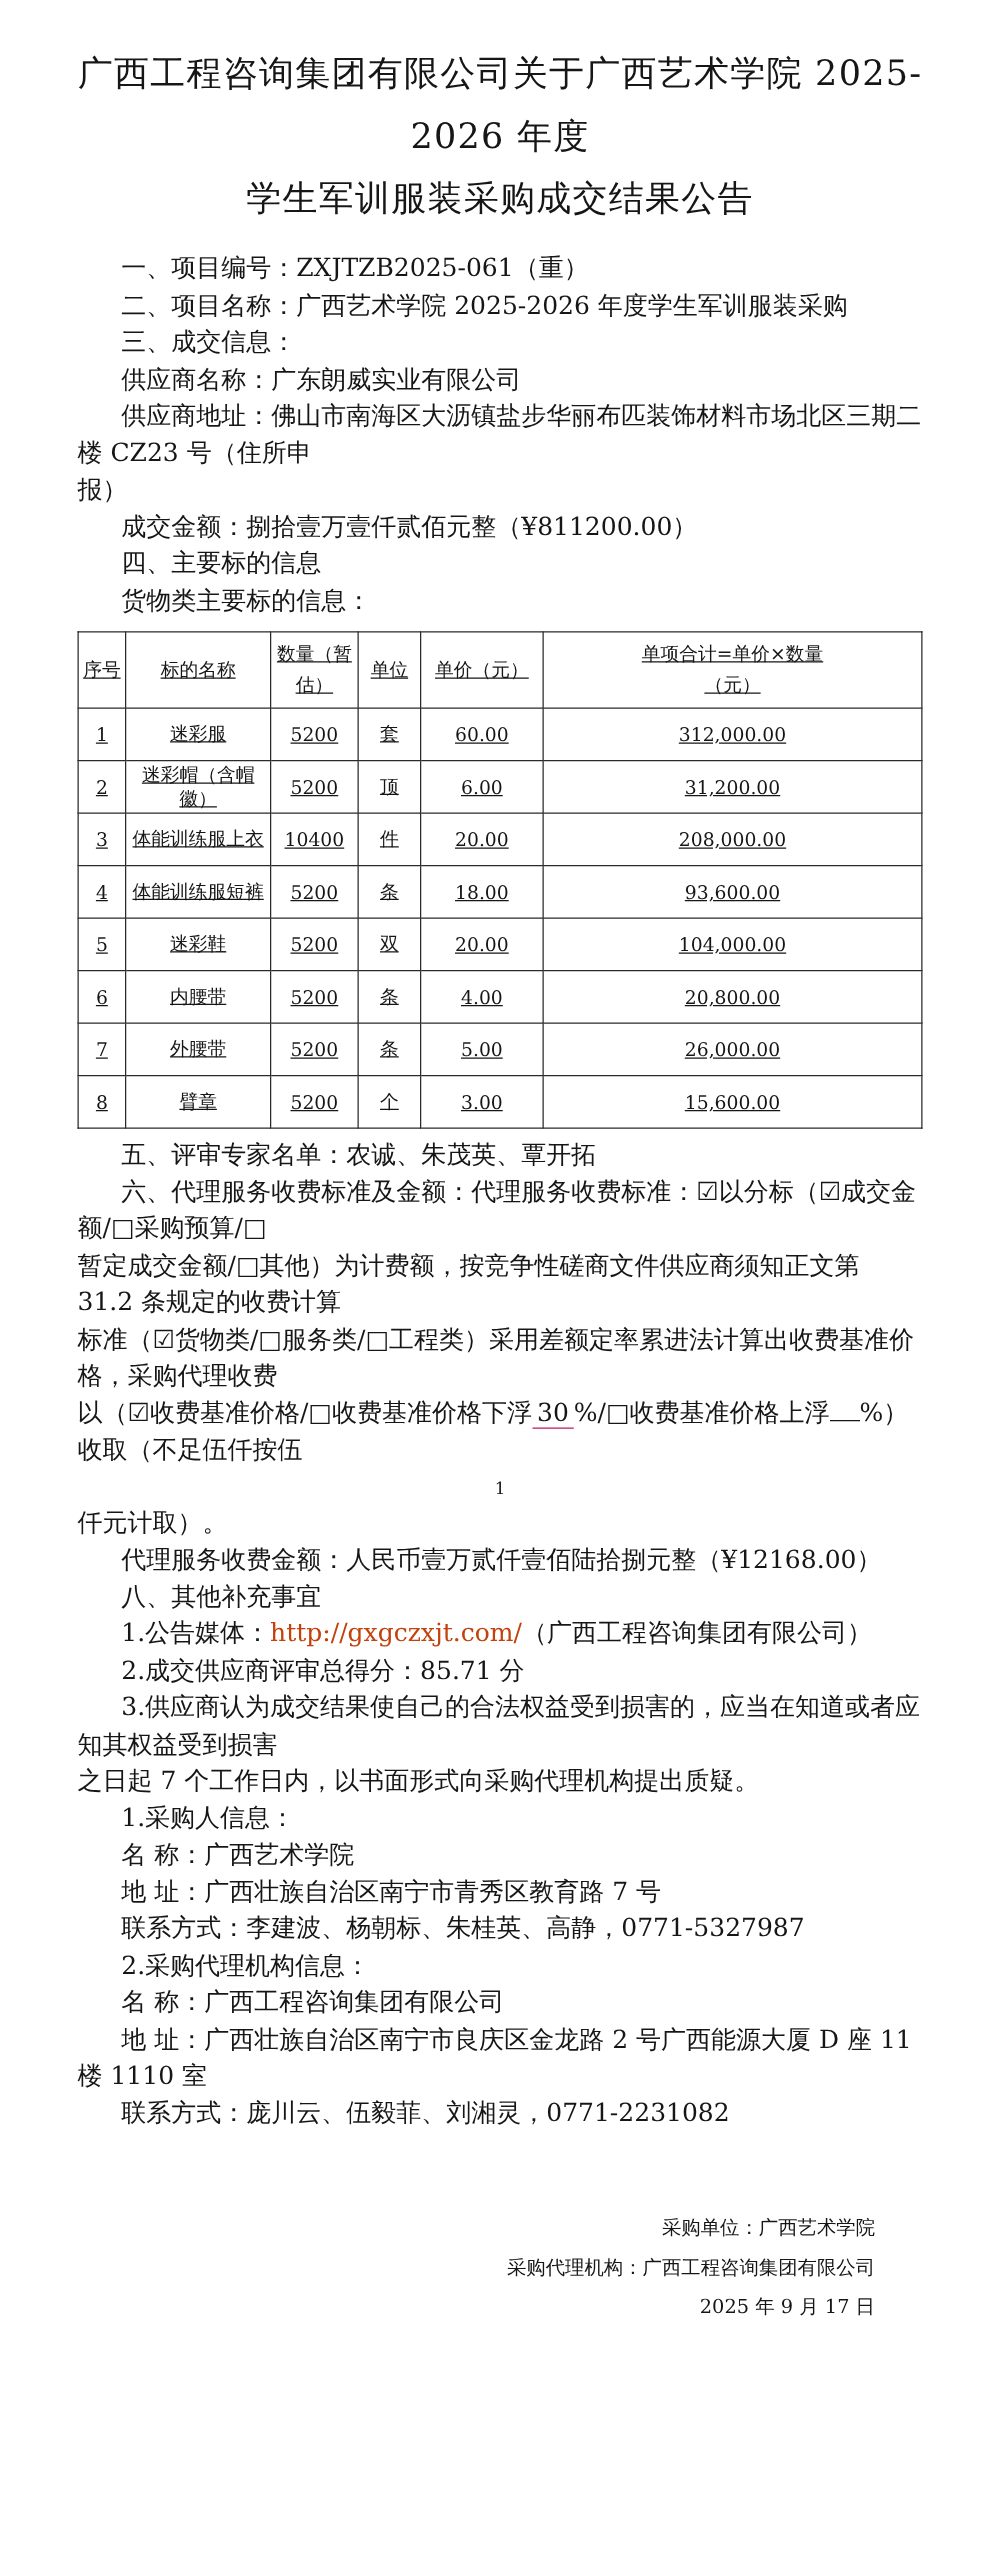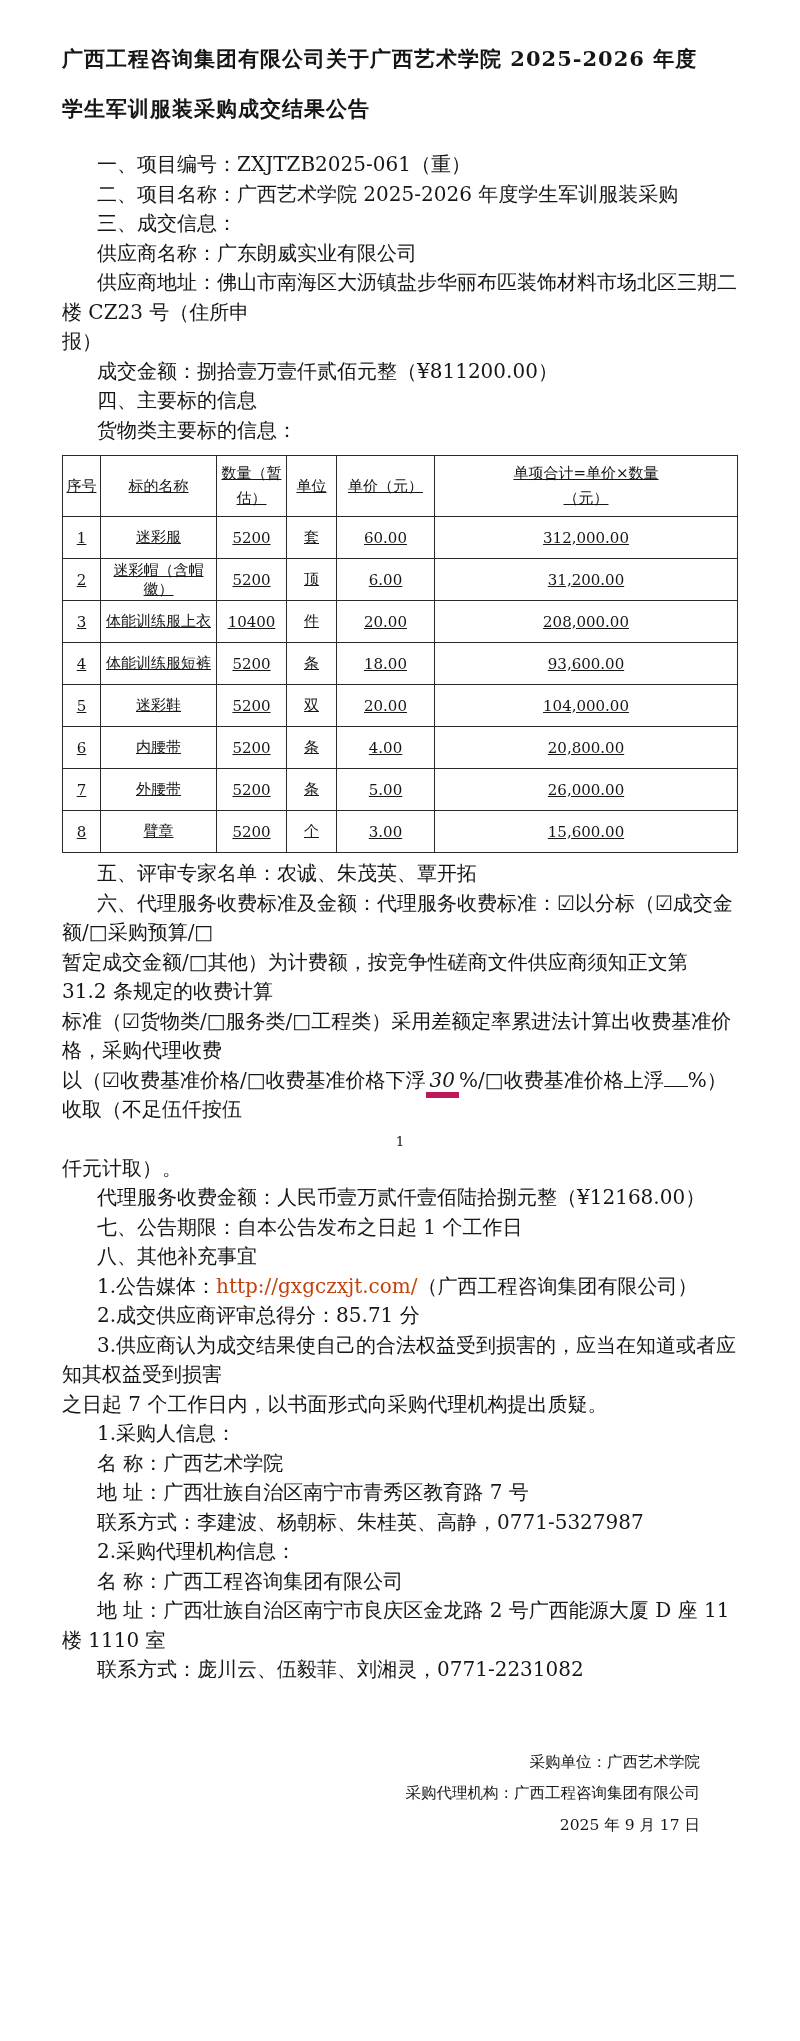--- a/index.html
+++ b/index.html
@@ -3,21 +3,21 @@
 <meta charset="utf-8">
 <style>
   html,body{margin:0;padding:0;}
   body{
     width:800px;height:2041px;background:#ffffff;color:#161616;
     font-family:"DejaVu Serif","Liberation Serif",serif;
     overflow:hidden;
   }
   .page{padding:0 62px;box-sizing:border-box;}
   .title{
-    margin:34px 0 16px;text-align:left;font-size:21px;font-weight:700;
+    margin:34px 0 16px;text-align:center;font-size:28px;font-weight:400;
     line-height:50px;letter-spacing:1px;
   }
   .title .tline{display:block;}
   p.line{margin:0;font-size:20px;line-height:29.5px;}
   .indent{text-indent:35px;}
   .goods-table{
     width:100%;border-collapse:collapse;table-layout:fixed;
     margin:10px 0 6px;
     text-decoration:underline;
   }
@@ -26,21 +26,21 @@
     font-weight:400;font-size:15px;padding:0 3px;overflow:hidden;
   }
   .goods-table thead th{height:60px;line-height:25px;}
   .goods-table tbody td{height:41px;}
   .th-line{display:block;}
   .c-seq{width:38px;}
   .c-name{width:116px;}
   .c-qty{width:70px;}
   .c-unit{width:50px;}
   .c-price{width:98px;}
-  .u{border-bottom:6px solid #be185d;padding:0 4px;font-style:italic;}
+  .u{border-bottom:1px solid #be185d;padding:0 4px;}
   .u-blank{display:inline-block;width:24px;height:13px;border-bottom:1px solid #161616;}
   .pagenum{margin:5px 0 2px;text-align:center;font-size:13.5px;line-height:22px;color:#161616;}
   .pagenum-bottom{margin-top:252px;}
   .signoff{margin-top:62px;text-align:right;padding-right:38px;}
   .signoff p{margin:0;font-size:15.5px;line-height:31.5px;}
   .url{color:#c2410c;text-decoration:none;}
 </style>
 </head>
 <body>
 
@@ -154,21 +154,20 @@
   <p class="line indent">五、评审专家名单：农诚、朱茂英、覃开拓</p>
   <p class="line indent">六、代理服务收费标准及金额：代理服务收费标准：☑以分标（☑成交金额/□采购预算/□</p>
   <p class="line">暂定成交金额/□其他）为计费额，按竞争性磋商文件供应商须知正文第 31.2 条规定的收费计算</p>
   <p class="line">标准（☑货物类/□服务类/□工程类）采用差额定率累进法计算出收费基准价格，采购代理收费</p>
   <p class="line"><span>以（☑收费基准价格/□收费基准价格下浮</span><span class="u">30</span><span>%/□收费基准价格上浮</span><span class="u-blank"></span><span>%）收取（不足伍仟按伍</span></p>
 
   <p class="pagenum">1</p>
 
   <p class="line">仟元计取）。</p>
   <p class="line indent">代理服务收费金额：人民币壹万贰仟壹佰陆拾捌元整（¥12168.00）</p>
-  <p class="line indent">七、公告期限：自本公告发布之日起 1 个工作日</p>
   <p class="line indent">八、其他补充事宜</p>
   <p class="line indent"><span>1.公告媒体：</span><a class="url" href="#">http://gxgczxjt.com/</a><span>（广西工程咨询集团有限公司）</span></p>
   <p class="line indent">2.成交供应商评审总得分：85.71 分</p>
   <p class="line indent">3.供应商认为成交结果使自己的合法权益受到损害的，应当在知道或者应知其权益受到损害</p>
   <p class="line">之日起 7 个工作日内，以书面形式向采购代理机构提出质疑。</p>
   <p class="line indent">1.采购人信息：</p>
   <p class="line indent">名 称：广西艺术学院</p>
   <p class="line indent">地 址：广西壮族自治区南宁市青秀区教育路 7 号</p>
   <p class="line indent">联系方式：李建波、杨朝标、朱桂英、高静，0771-5327987</p>
   <p class="line indent">2.采购代理机构信息：</p>

